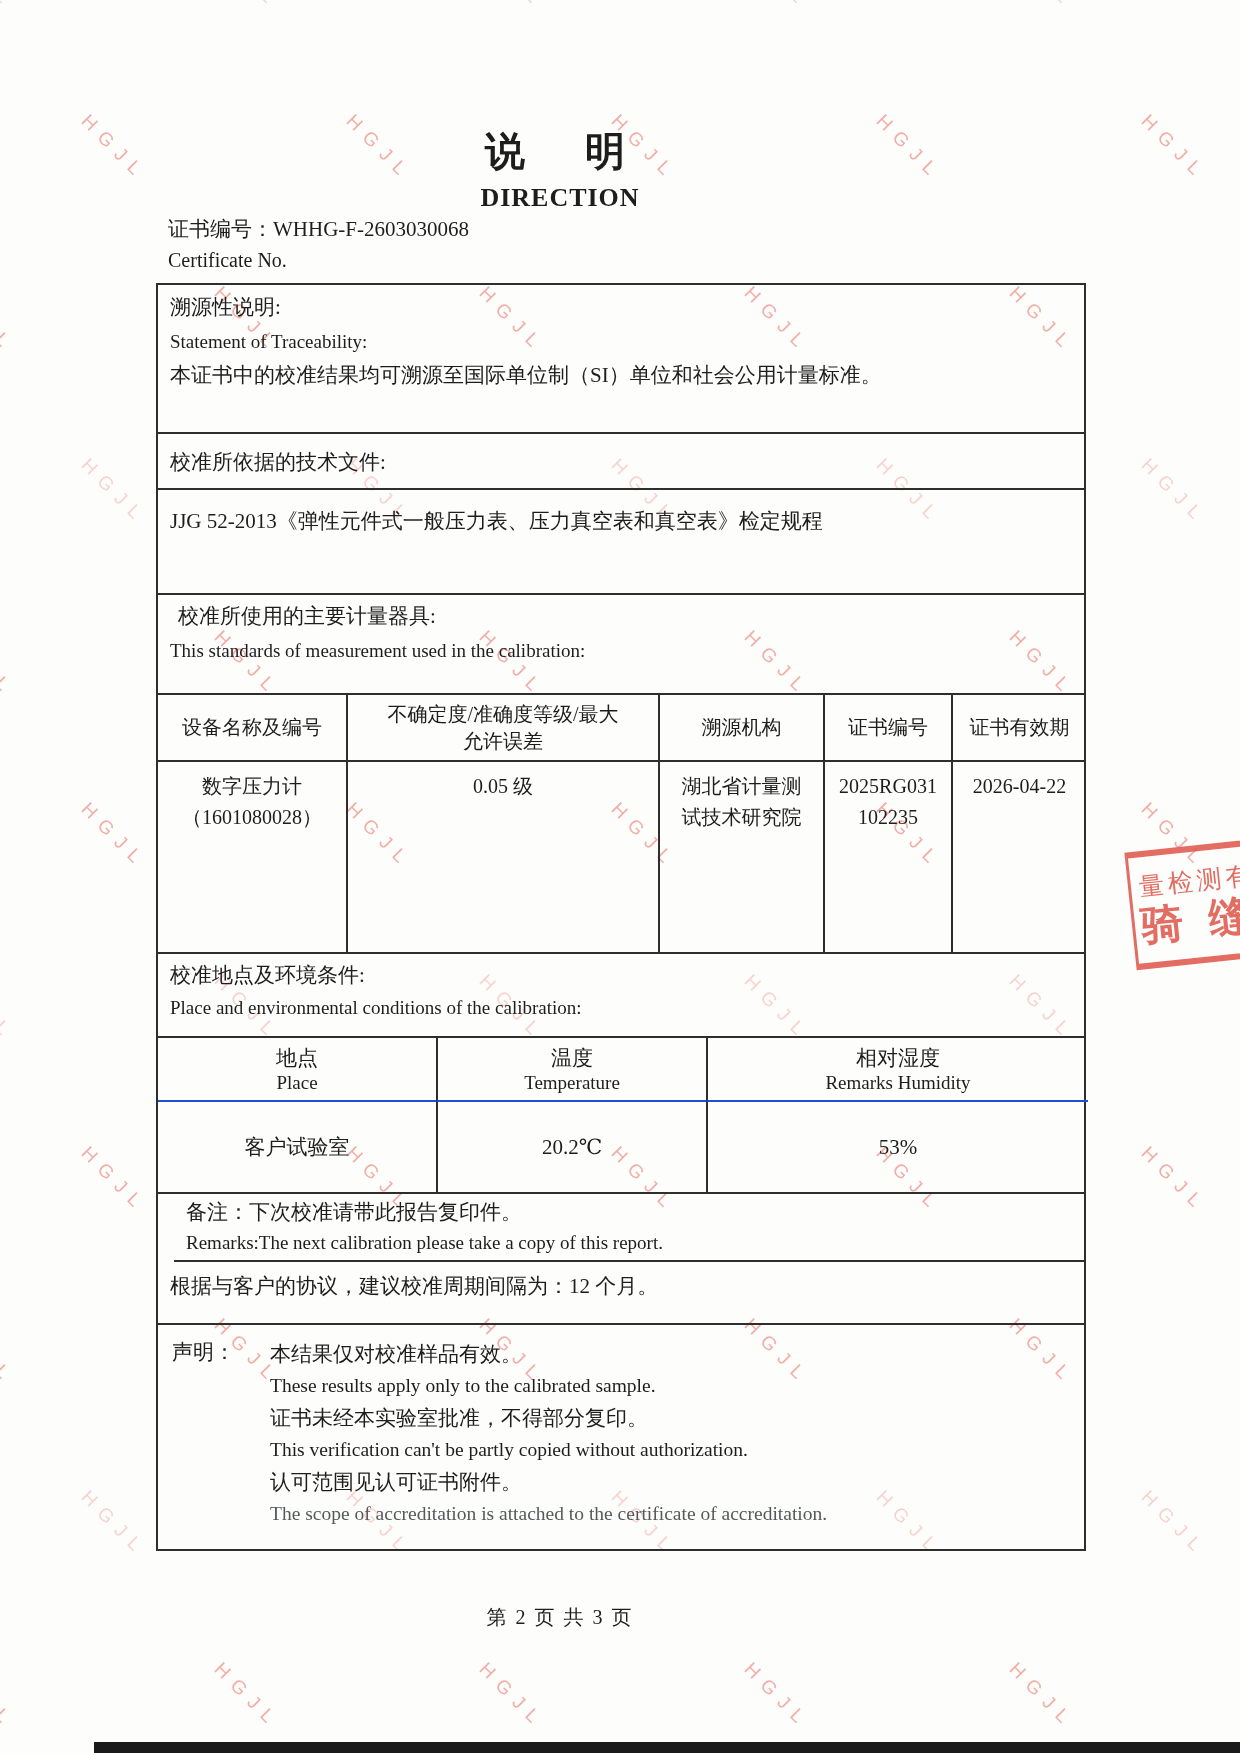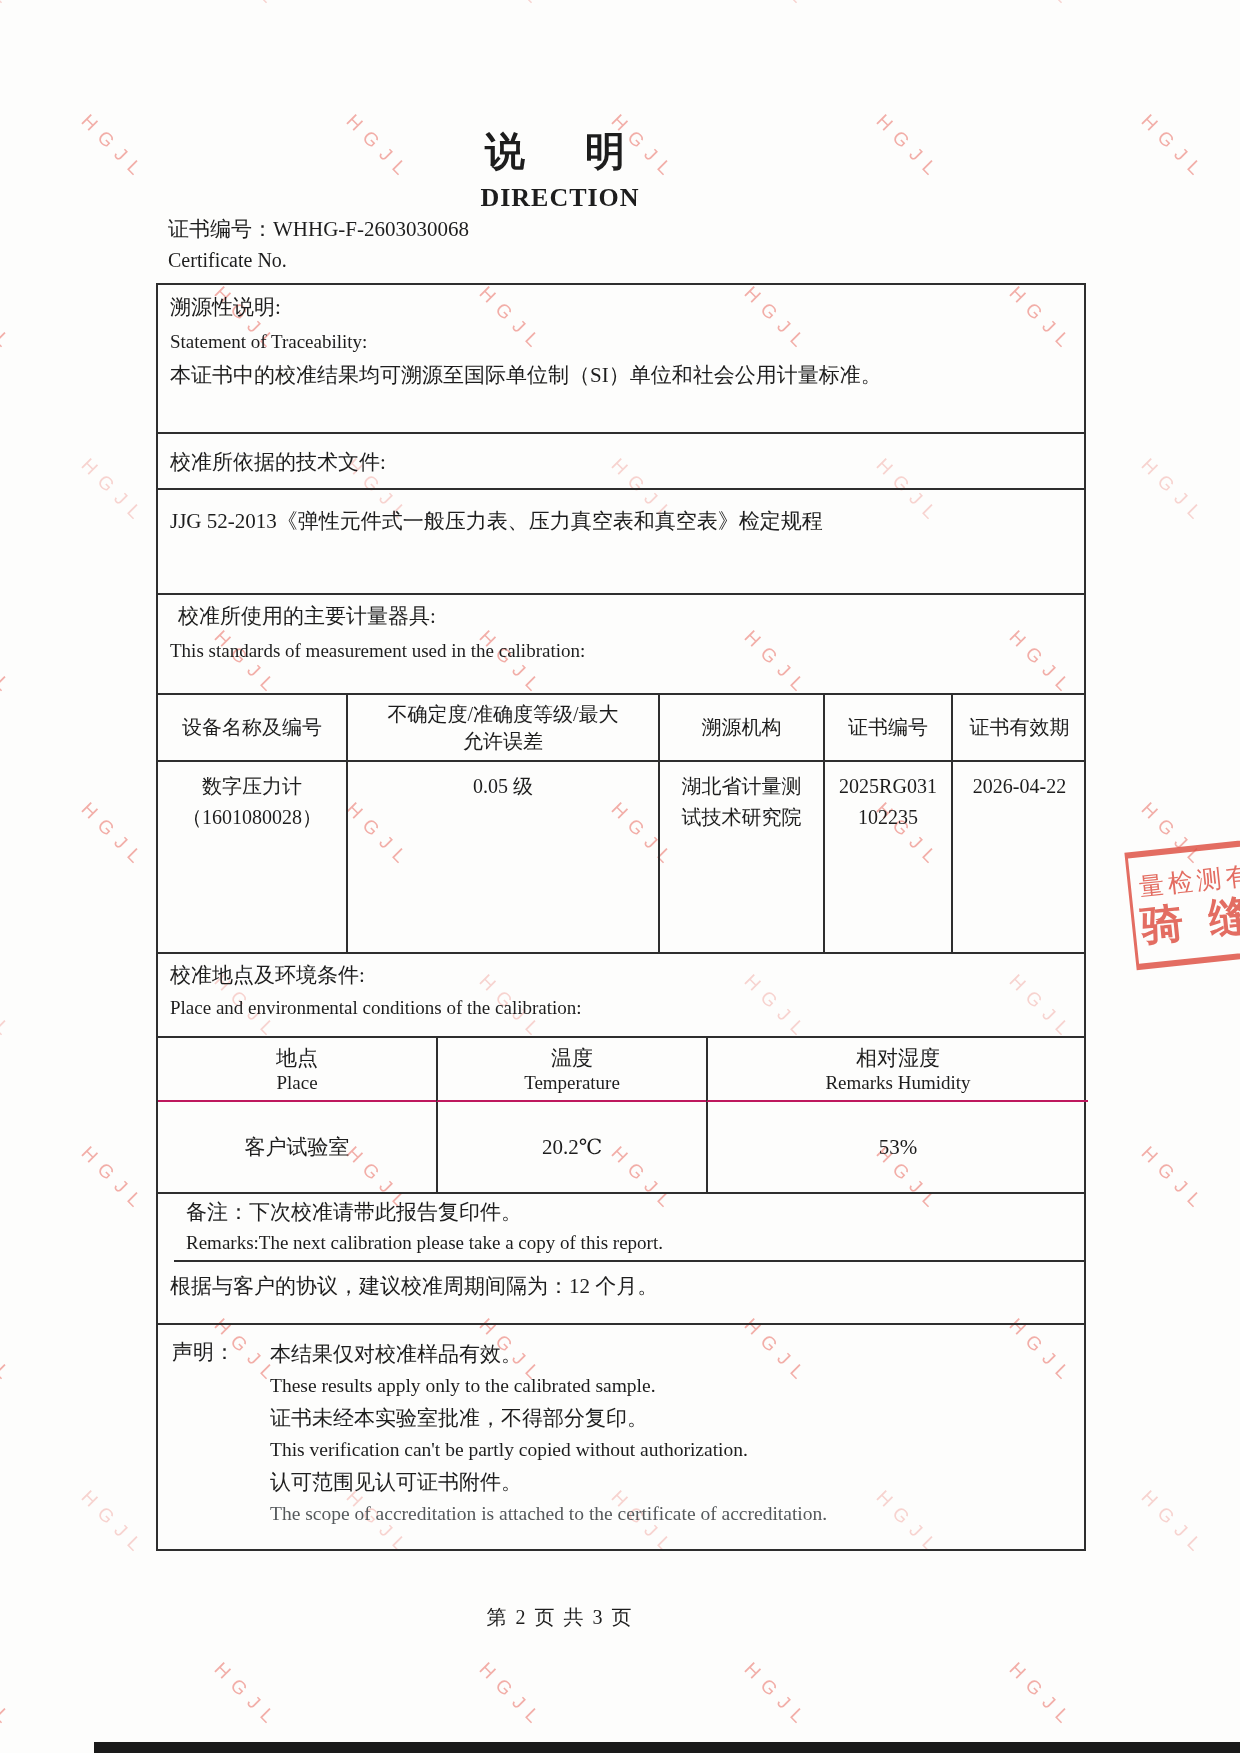--- a/index.html
+++ b/index.html
@@ -53,21 +53,21 @@
   
   #sec-env{top:669px;height:84px;}
   #sec-env .zh-head{margin-top:7px;}
   #sec-env .en-head{margin-top:8px;}
   
   #env-table{top:753px;height:156px;display:grid;
     grid-template-columns:278px 270px 382px;grid-template-rows:64px 90px;}
   .env-cell{display:flex;flex-direction:column;align-items:center;justify-content:center;
     text-align:center;box-sizing:border-box;}
   .env-cell.c{border-left:2px solid #2e2e2e;}
-  .env-cell.hdr{border-bottom:2px solid #be185d;}
+  .env-cell.hdr{border-bottom:2px solid #1d4ed8;}
   .env-zh{font-size:21px;}
   .env-en{font-size:19px;}
   .env-val{font-size:21px;}
   
   #sec-remarks{top:909px;height:68px;margin-left:16px;}
   #sec-remarks .zh-head{margin-top:4px;}
   #sec-remarks .en-head{margin-top:6px;}
   #sec-agree{top:977px;height:63px;}
   #sec-agree .body-line{margin-top:10px;}
   #sec-decl{top:1040px;height:228px;}

